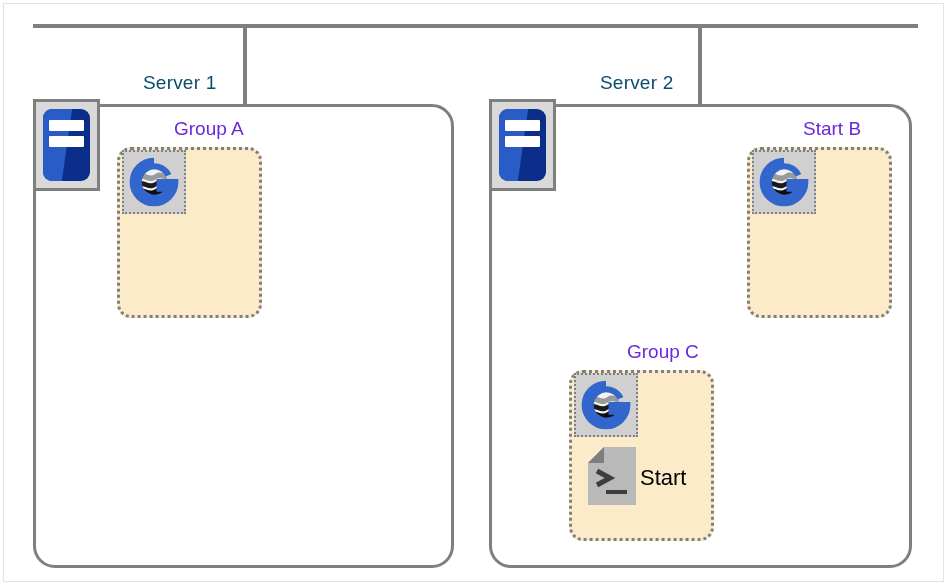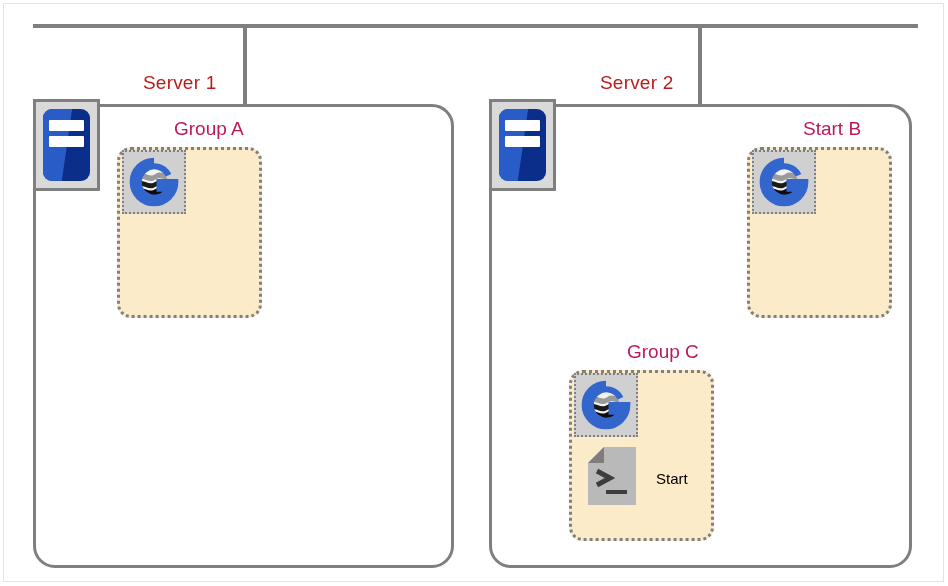--- a/index.html
+++ b/index.html
@@ -41,21 +41,21 @@
     position: absolute;
     top: 26px;
     width: 4px;
     height: 80px;
     background: #7f7f7f;
   }
   
   .server-label {
     position: absolute;
     font-size: 19px;
-    color: #b91c1c;
+    color: #0c4a6e;
     white-space: nowrap;
     letter-spacing: 0.2px;
   }
   
   .server-box {
     position: absolute;
     border: 3px solid #7f7f7f;
     border-radius: 22px;
     background: #ffffff;
     box-sizing: border-box;
@@ -104,43 +104,43 @@
   .group-box {
     position: absolute;
     background: #fcebc8;
     border: 3px dotted #808080;
     border-radius: 14px;
     box-sizing: border-box;
   }
   .group-label {
     position: absolute;
     font-size: 19px;
-    color: #be185d;
+    color: #6d28d9;
     white-space: nowrap;
   }
   
   .node-item {
     position: absolute;
     width: 64px;
     height: 64px;
     background: #d0d0d0;
     border: 2px dotted #808080;
     box-sizing: border-box;
   }
   .node-item svg { display: block; }
   
   .script-item {
     position: absolute;
     display: flex;
     align-items: center;
   }
   .script-item .label {
-    font-size: 15px;
+    font-size: 22px;
     color: #000000;
-    margin-left: 20px;
+    margin-left: 4px;
     white-space: nowrap;
   }
 </style>
 </head>
 <body>
 
 <div id="canvas">
   <div class="page-frame"></div>
   <div id="render-root">
       <div class="bus-line"></div>

